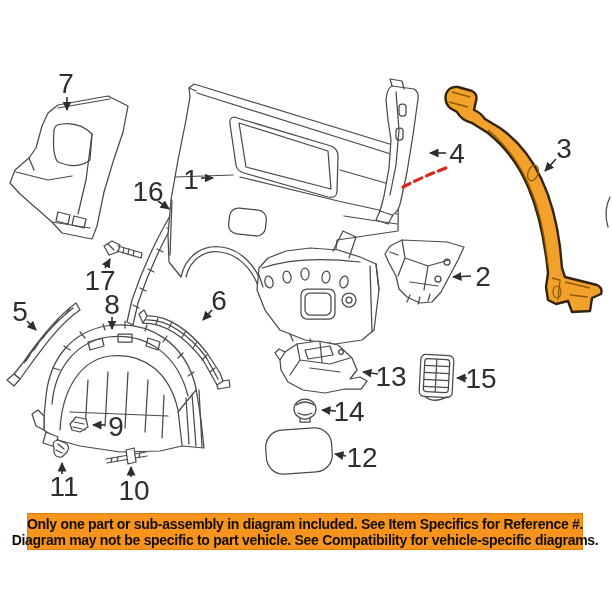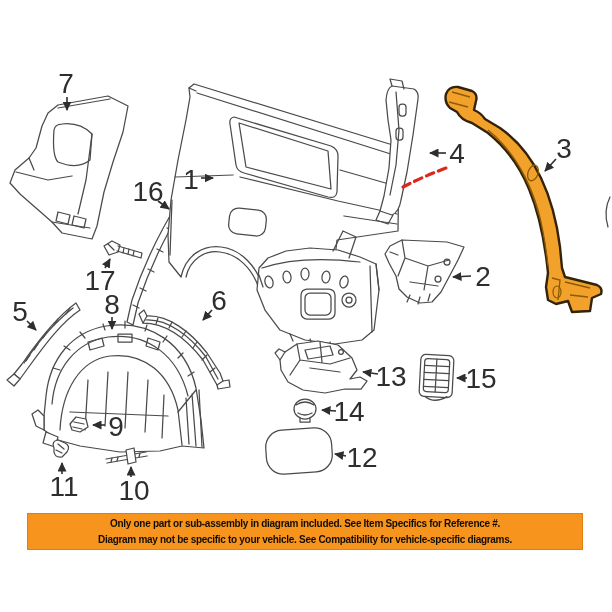--- a/index.html
+++ b/index.html
@@ -7,21 +7,21 @@
          font-family:"Liberation Sans",sans-serif;}
   .stage svg{position:absolute;left:0;top:0;}
   .diagram-stroke{stroke:#4a4a4a;stroke-width:1.25;fill:none;stroke-linecap:round;stroke-linejoin:round;}
   .diagram-fill{stroke:#4a4a4a;stroke-width:1.25;fill:#ffffff;stroke-linejoin:round;}
   .callout-text{font-family:"Liberation Sans",sans-serif;font-size:28px;fill:#2e2e2e;}
   .callout-line{stroke:#2e2e2e;stroke-width:1.6;fill:none;}
   .notice-banner{
     position:absolute;left:27px;top:513px;width:556px;height:37px;
     background:#F7941E;border:1px solid #E07F0C;box-sizing:border-box;
     display:flex;flex-direction:column;justify-content:center;align-items:center;
-    font-weight:bold;font-size:10px;letter-spacing:-0.3px;line-height:16px;
+    font-weight:bold;font-size:14px;letter-spacing:-0.3px;line-height:16px;
     color:#140D02;white-space:nowrap;text-align:center;
   }
 </style>
 </head>
 <body>
 
 <div class="stage">
 <svg width="612" height="612" viewBox="0 0 612 612">
   <defs>
     <marker id="ah" markerWidth="11" markerHeight="9" refX="8.5" refY="4.5" orient="auto" markerUnits="userSpaceOnUse">
@@ -244,15 +244,15 @@
     </g>
     <g>
       <line class="callout-line" x1="105" y1="268" x2="110" y2="259" marker-end="url(#ah)"></line>
       <text class="callout-text" x="100" y="280" text-anchor="middle" dominant-baseline="central">17</text>
     </g>
   </g>
 </svg>
 
   <div class="notice-banner">
     <span>Only one part or sub-assembly in diagram included. See Item Specifics for Reference #.</span>
-    <span>Diagram may not be specific to your vehicle. See Compatibility for vehicle-specific diagrams.</span>
+    <span>Diagram may not be specific to part vehicle. See Compatibility for vehicle-specific diagrams.</span>
   </div>
 </div>
 
 </body></html>

